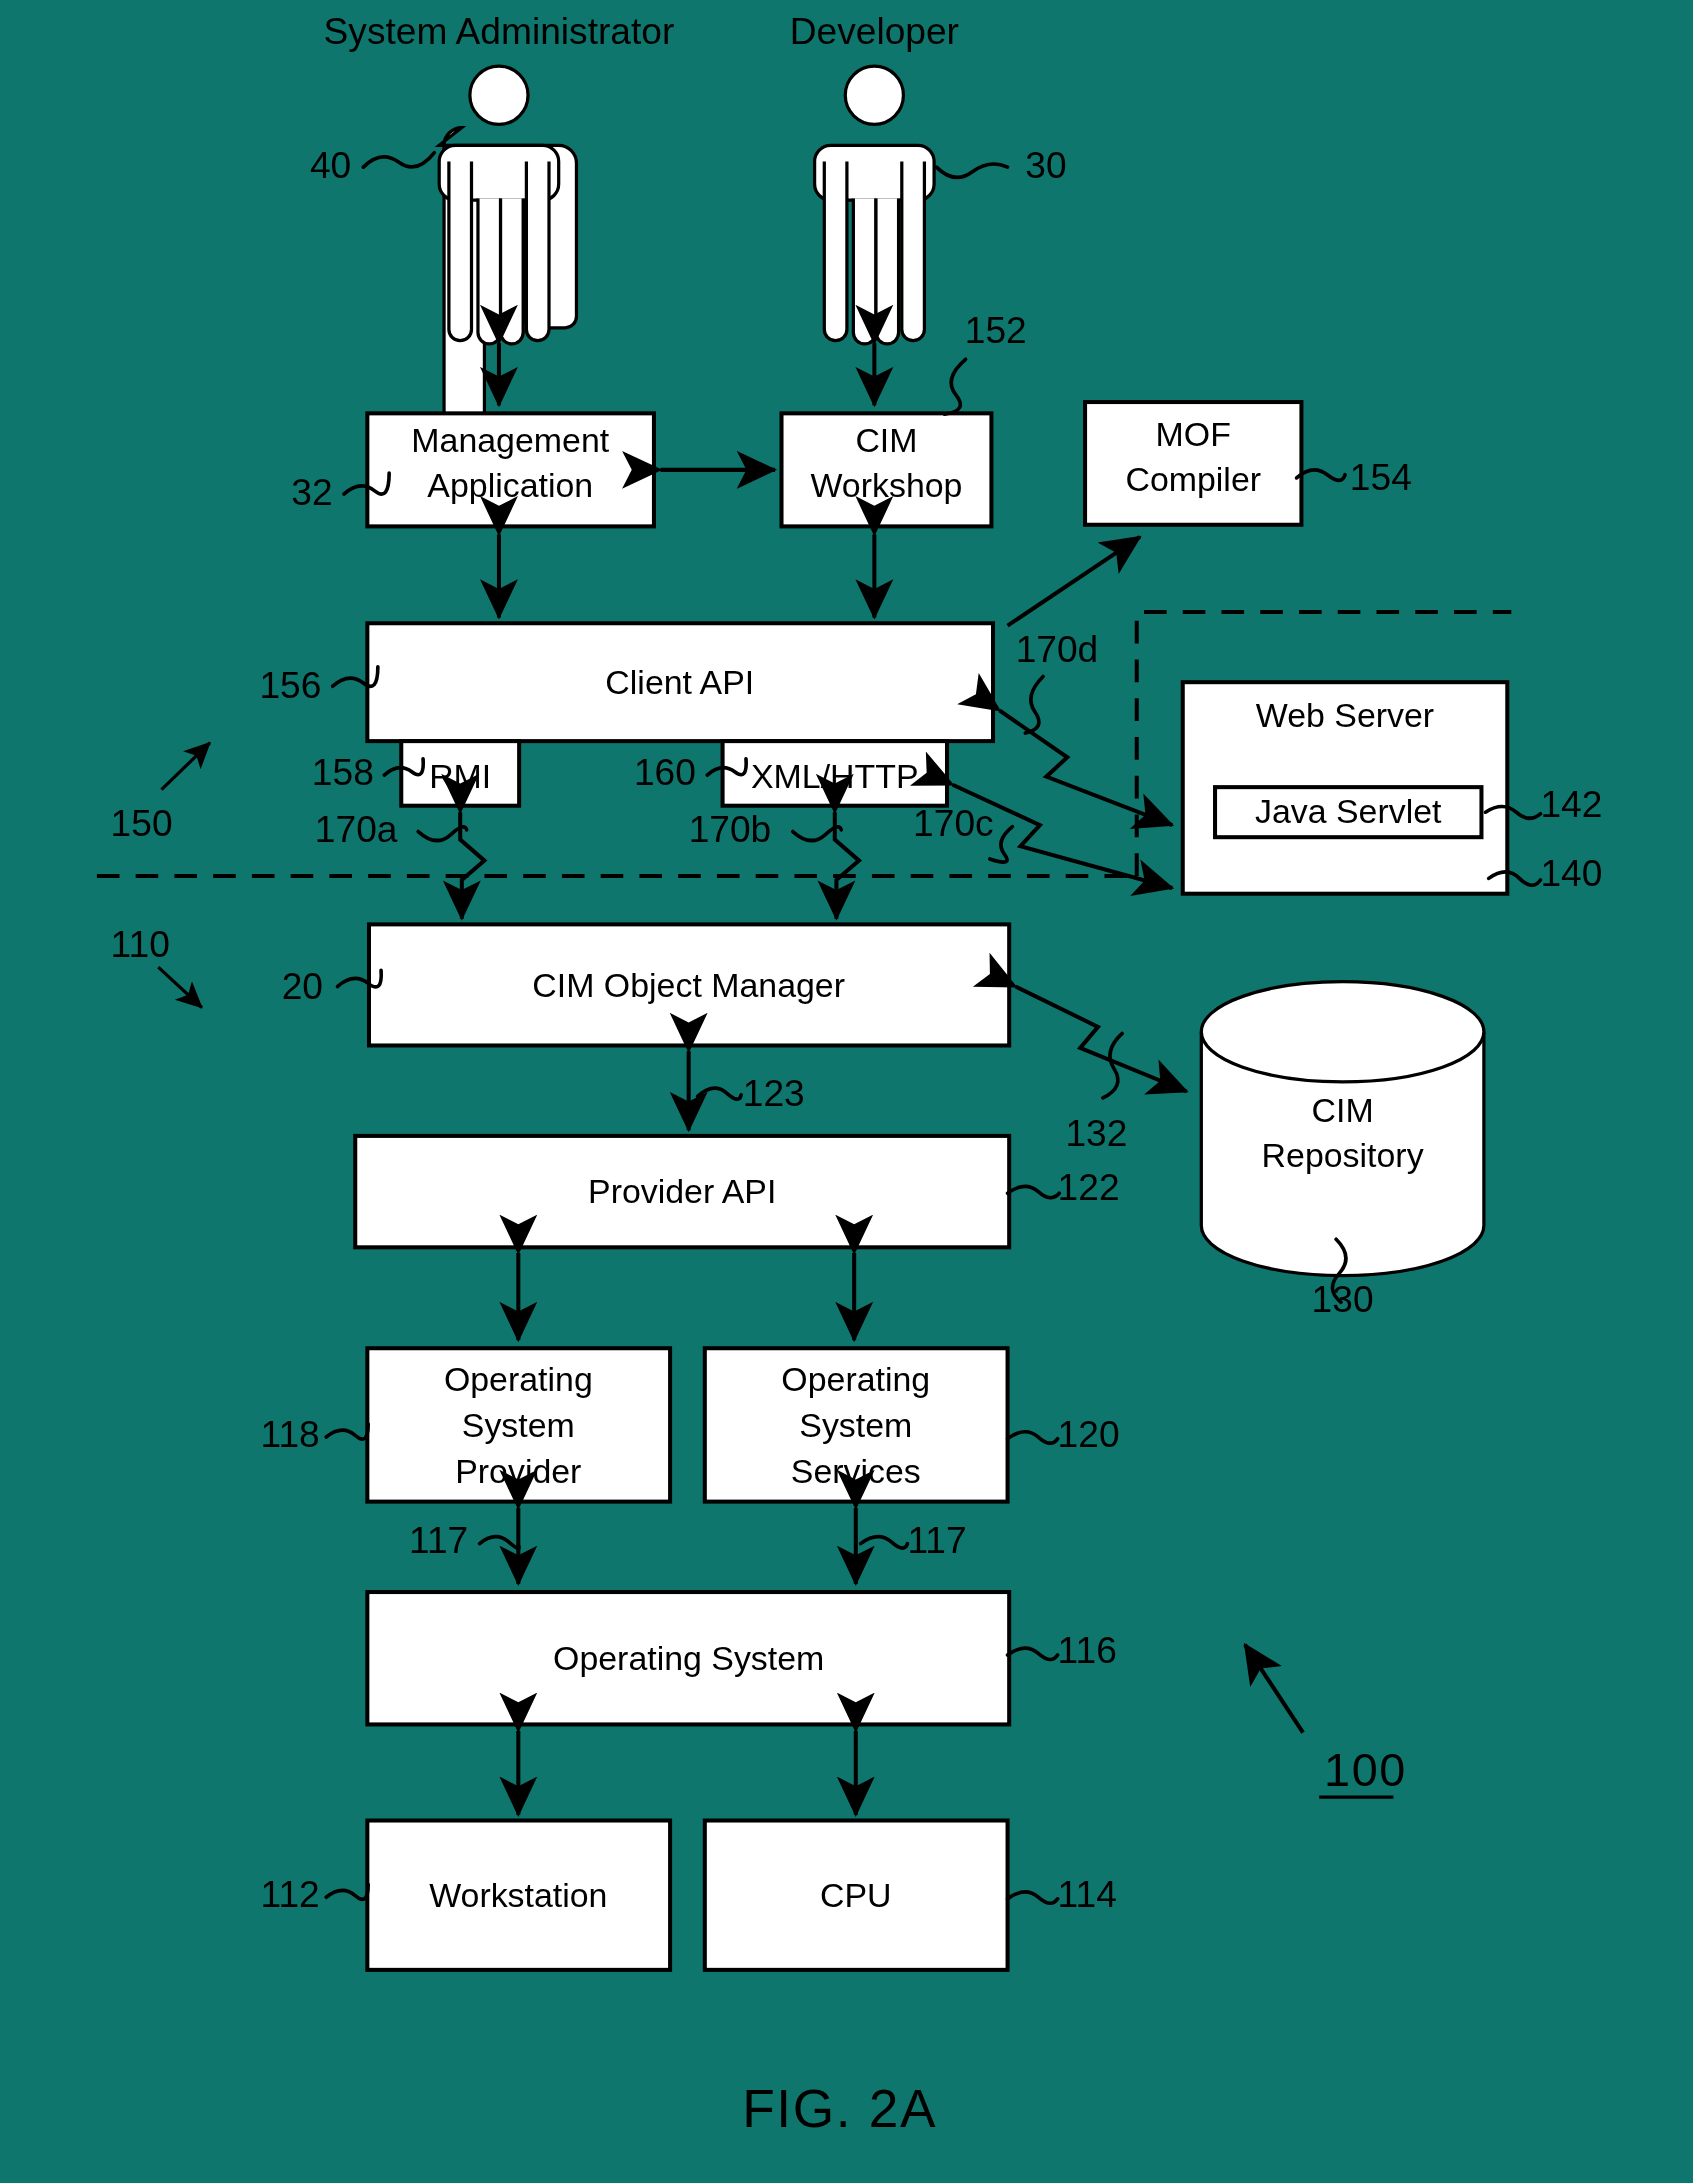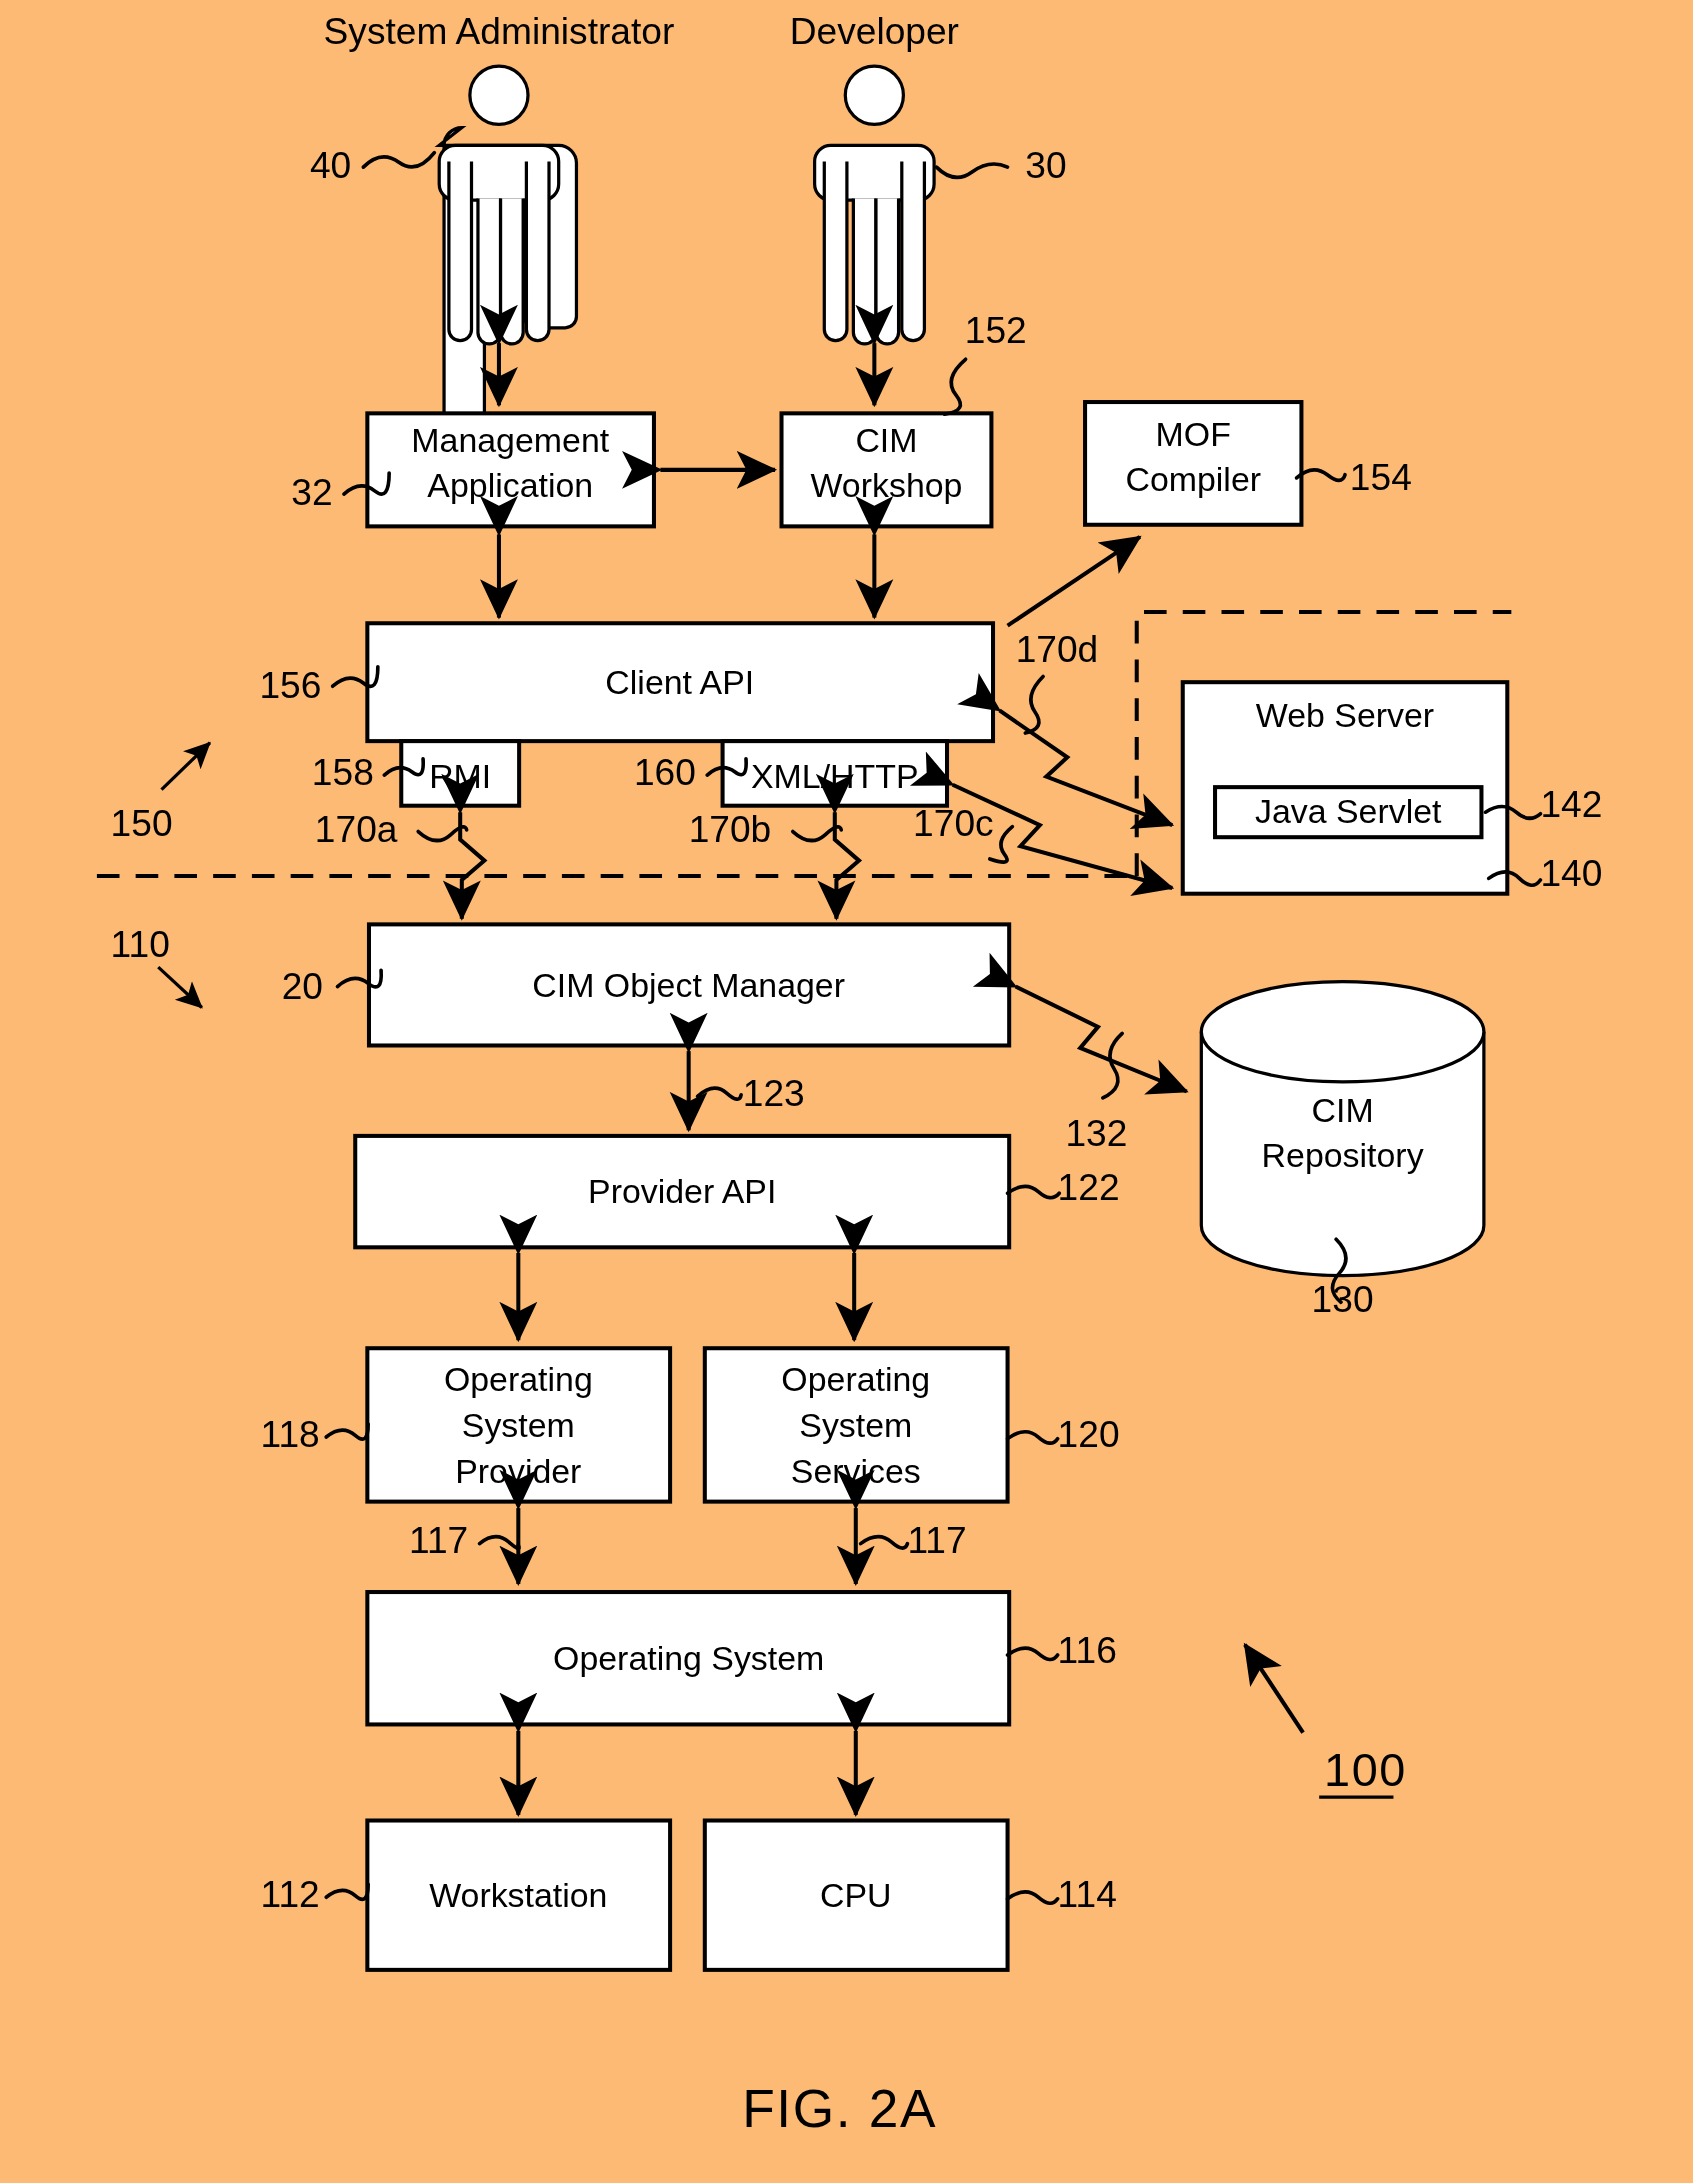--- a/index.html
+++ b/index.html
@@ -1,16 +1,16 @@
 <!DOCTYPE html>
 <html style="font-size:13px"><head>
 <meta charset="utf-8">
 <style>
   html,body{margin:0;padding:0;background:#ffffff;}
-  #page{position:relative;width:1693px;height:2183px;background:#fdba74;
+  #page{position:relative;width:1693px;height:2183px;background:#0f766e;
         font-family:"Liberation Sans",sans-serif;overflow:hidden;}
   svg{display:block;}
   .bx{fill:#ffffff;stroke:#000000;stroke-width:5;}
   .bx-thin{fill:#ffffff;stroke:#000000;stroke-width:4;}
   .ln{stroke:#000000;stroke-width:5;fill:none;}
   .ln-thin{stroke:#000000;stroke-width:4;fill:none;}
   .dash{stroke:#000000;stroke-width:5;fill:none;stroke-dasharray:28 20;}
   .lead{stroke:#000000;stroke-width:4.5;fill:none;stroke-linecap:round;}
   text{font-family:"Liberation Sans",sans-serif;fill:#000000;}
   .t-box{font-size:42px;}

